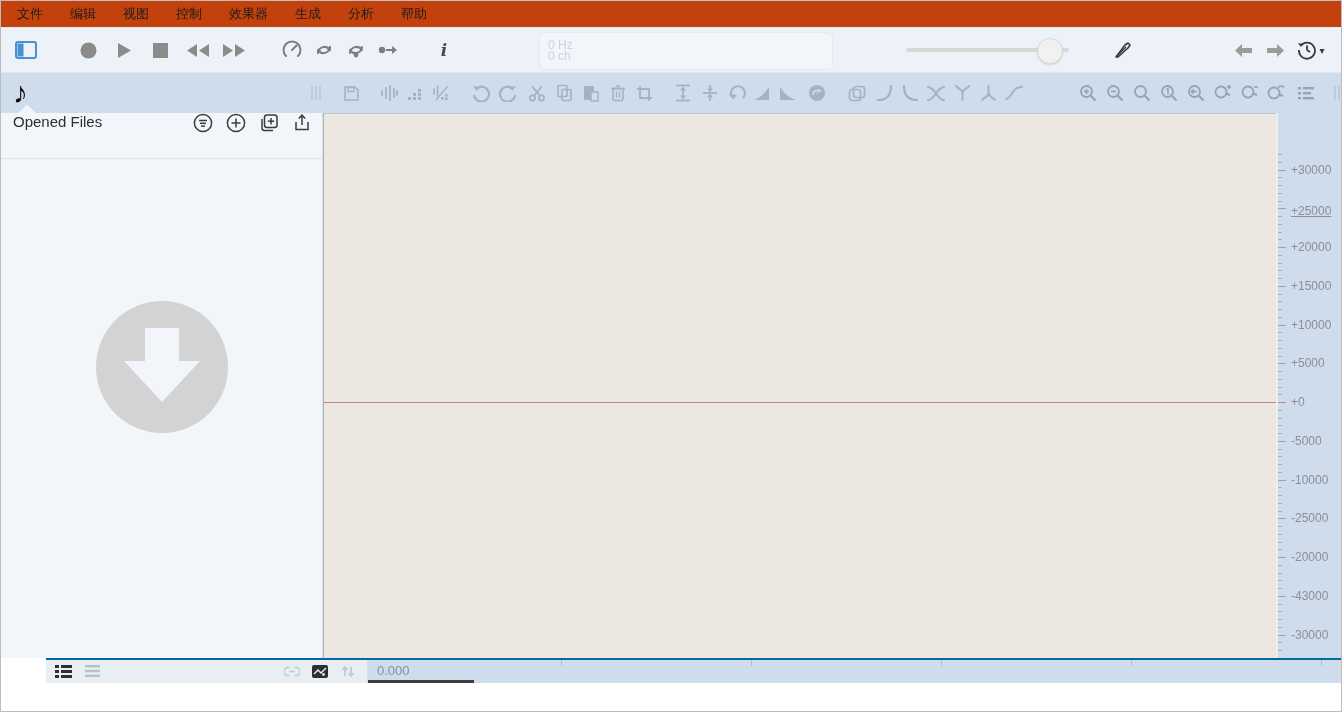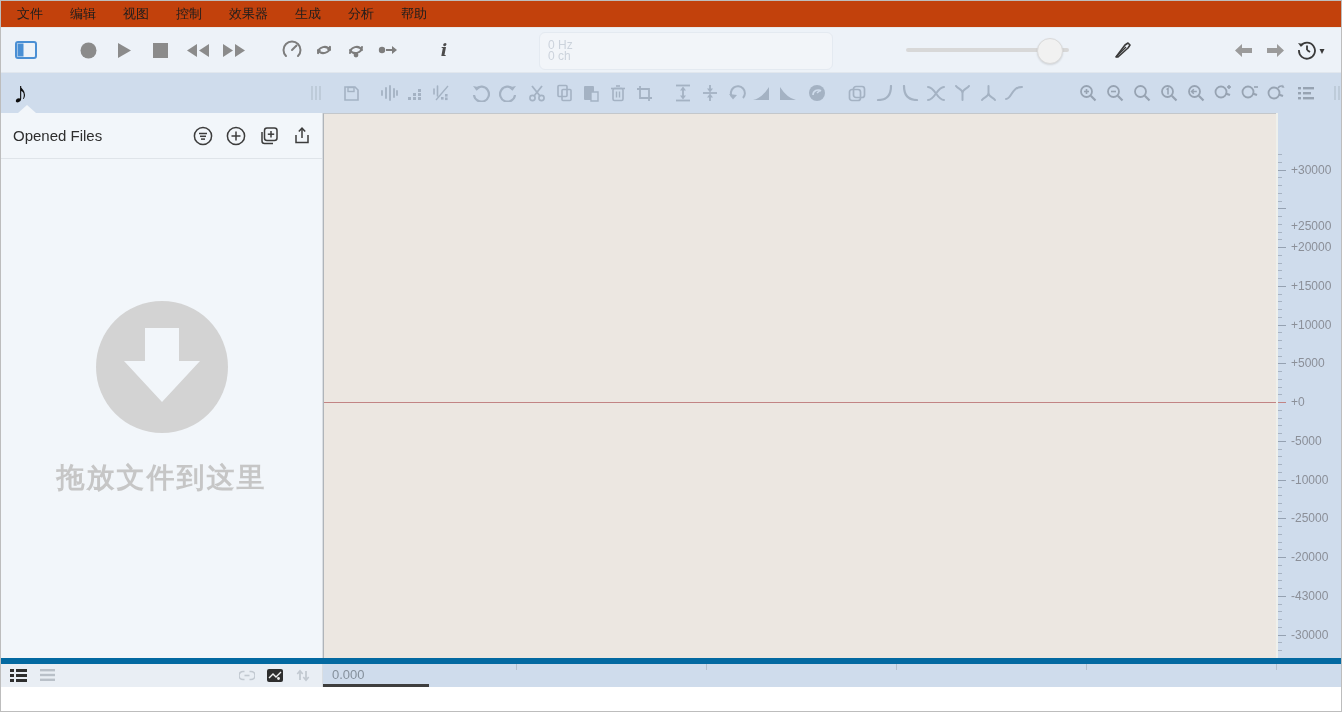--- a/index.html
+++ b/index.html
@@ -34,40 +34,40 @@
   
   .toolbar2{position:relative;height:40px;background:#cfdcec;}
   .tab-note{position:absolute;left:12px;top:1px;font-size:30px;color:#0d0d0d;line-height:38px;}
   .tab-pointer{position:absolute;left:17px;bottom:0;width:0;height:0;border-left:9px solid transparent;
                border-right:9px solid transparent;border-bottom:8px solid #f2f6fa;}
   .t2btn{position:absolute;top:8px;width:24px;height:24px;display:flex;align-items:center;justify-content:center;}
 
   
   .main{display:flex;height:545px;}
   .sidebar{position:relative;width:321px;background:#f2f6fa;border-right:1px solid #d9dee3;}
-  .sb-header{display:flex;align-items:center;height:45px;padding:0 10px 0 12px;border-bottom:1px solid #dfe4e9;}
+  .sb-header{display:flex;align-items:flex-start;height:45px;padding:0 10px 0 12px;border-bottom:1px solid #dfe4e9;}
   .sb-title{font-size:15px;color:#2e2e2e;}
   .sb-icons{margin-left:auto;display:flex;gap:13px;align-items:center;}
   .dropzone{position:absolute;left:0;top:46px;right:0;text-align:center;}
   .dz-circle{margin:142px auto 0;width:132px;height:132px;}
   .dz-title{margin-top:26px;font-size:28px;font-weight:bold;color:#c6c6c6;letter-spacing:2px;}
   .dz-sub{margin:10px auto 0;width:248px;font-size:15px;line-height:1.5;color:#c9c9c9;}
 
   .wavepanel{position:relative;width:953px;background:#ece7e1;border-left:1px solid #afb4b9;
              border-top:1px solid #c3c7cb;box-sizing:border-box;}
   .redline{position:absolute;left:0;right:0;top:288px;height:1px;background:#c28484;}
 
   .ruler{position:relative;width:63px;background:#cfdcec;border-left:2px solid #eef0ec;overflow:hidden;}
   .rtick{position:absolute;left:0;height:1px;background:#a7b3c2;}
   .rtick.major{background:#95a1b1;}
   .rtick.zero{background:#c28484;}
   .rlabel{position:absolute;left:13px;font-size:12px;color:#8b8f98;}
 
   
-  .bottom{display:flex;height:23px;border-top:6px solid #0369a1;}
+  .bottom{display:flex;height:23px;border-top:2px solid #0369a1;margin-left:45px;}
   .sfooter{position:relative;width:321px;background:#e9eef4;border-right:1px solid #d9dee3;}
   .fbtn{position:absolute;top:3px;width:18px;height:16px;display:flex;align-items:center;justify-content:center;}
   .timeline{position:relative;flex:1;background:#cfdcec;}
   .tl-label{position:absolute;left:9px;top:3px;font-size:13px;color:#85909c;}
   .tl-tick{position:absolute;top:0;width:1px;height:6px;background:#b4bfcd;}
   .tl-darkbar{position:absolute;left:0;bottom:0;width:106px;height:3px;background:#3e3e3e;}
 
   svg{display:block;}
 </style>
 </head>
@@ -488,21 +488,20 @@
             </svg>
           </span>
         </span>
       </div>
 
       <div class="dropzone">
         <svg class="dz-circle" viewBox="0 0 132 132">
           <circle cx="66" cy="66" r="66" fill="#d3d3d3"></circle>
           <path d="M49 27 H83 V60 H104 L66 101 L28 60 H49 Z" fill="#f2f6fa"></path>
         </svg>
-        <div class="dz-title">拖放文件到这里</div>
       </div>
     </div>
 
     <div class="wavepanel">
       <div class="redline"></div>
     </div>
 
     <div class="ruler">
         <div class="rtick" style="top: 41px; width: 4px;"></div>
         <div class="rtick" style="top: 48.75px; width: 4px;"></div>
@@ -563,21 +562,21 @@
         <div class="rtick" style="top: 475px; width: 4px;"></div>
         <div class="rtick major" style="top: 482.75px; width: 8px;"></div>
         <div class="rtick" style="top: 490.5px; width: 4px;"></div>
         <div class="rtick" style="top: 498.25px; width: 4px;"></div>
         <div class="rtick" style="top: 506px; width: 4px;"></div>
         <div class="rtick" style="top: 513.75px; width: 4px;"></div>
         <div class="rtick major" style="top: 521.5px; width: 8px;"></div>
         <div class="rtick" style="top: 529.25px; width: 4px;"></div>
         <div class="rtick" style="top: 537px; width: 4px;"></div>
         <span class="rlabel" style="top: 49.5px;">+30000</span>
-        <span class="rlabel" style="top: 106px;">+25000</span>
+        <span class="rlabel" style="top: 91px; text-decoration: underline;">+25000</span>
         <span class="rlabel" style="top: 127px;">+20000</span>
         <span class="rlabel" style="top: 165.75px;">+15000</span>
         <span class="rlabel" style="top: 204.5px;">+10000</span>
         <span class="rlabel" style="top: 243.25px;">+5000</span>
         <span class="rlabel" style="top: 282px;">+0</span>
         <span class="rlabel" style="top: 320.75px;">-5000</span>
         <span class="rlabel" style="top: 359.5px;">-10000</span>
         <span class="rlabel" style="top: 398.25px;">-25000</span>
         <span class="rlabel" style="top: 437px;">-20000</span>
         <span class="rlabel" style="top: 475.75px;">-43000</span>

